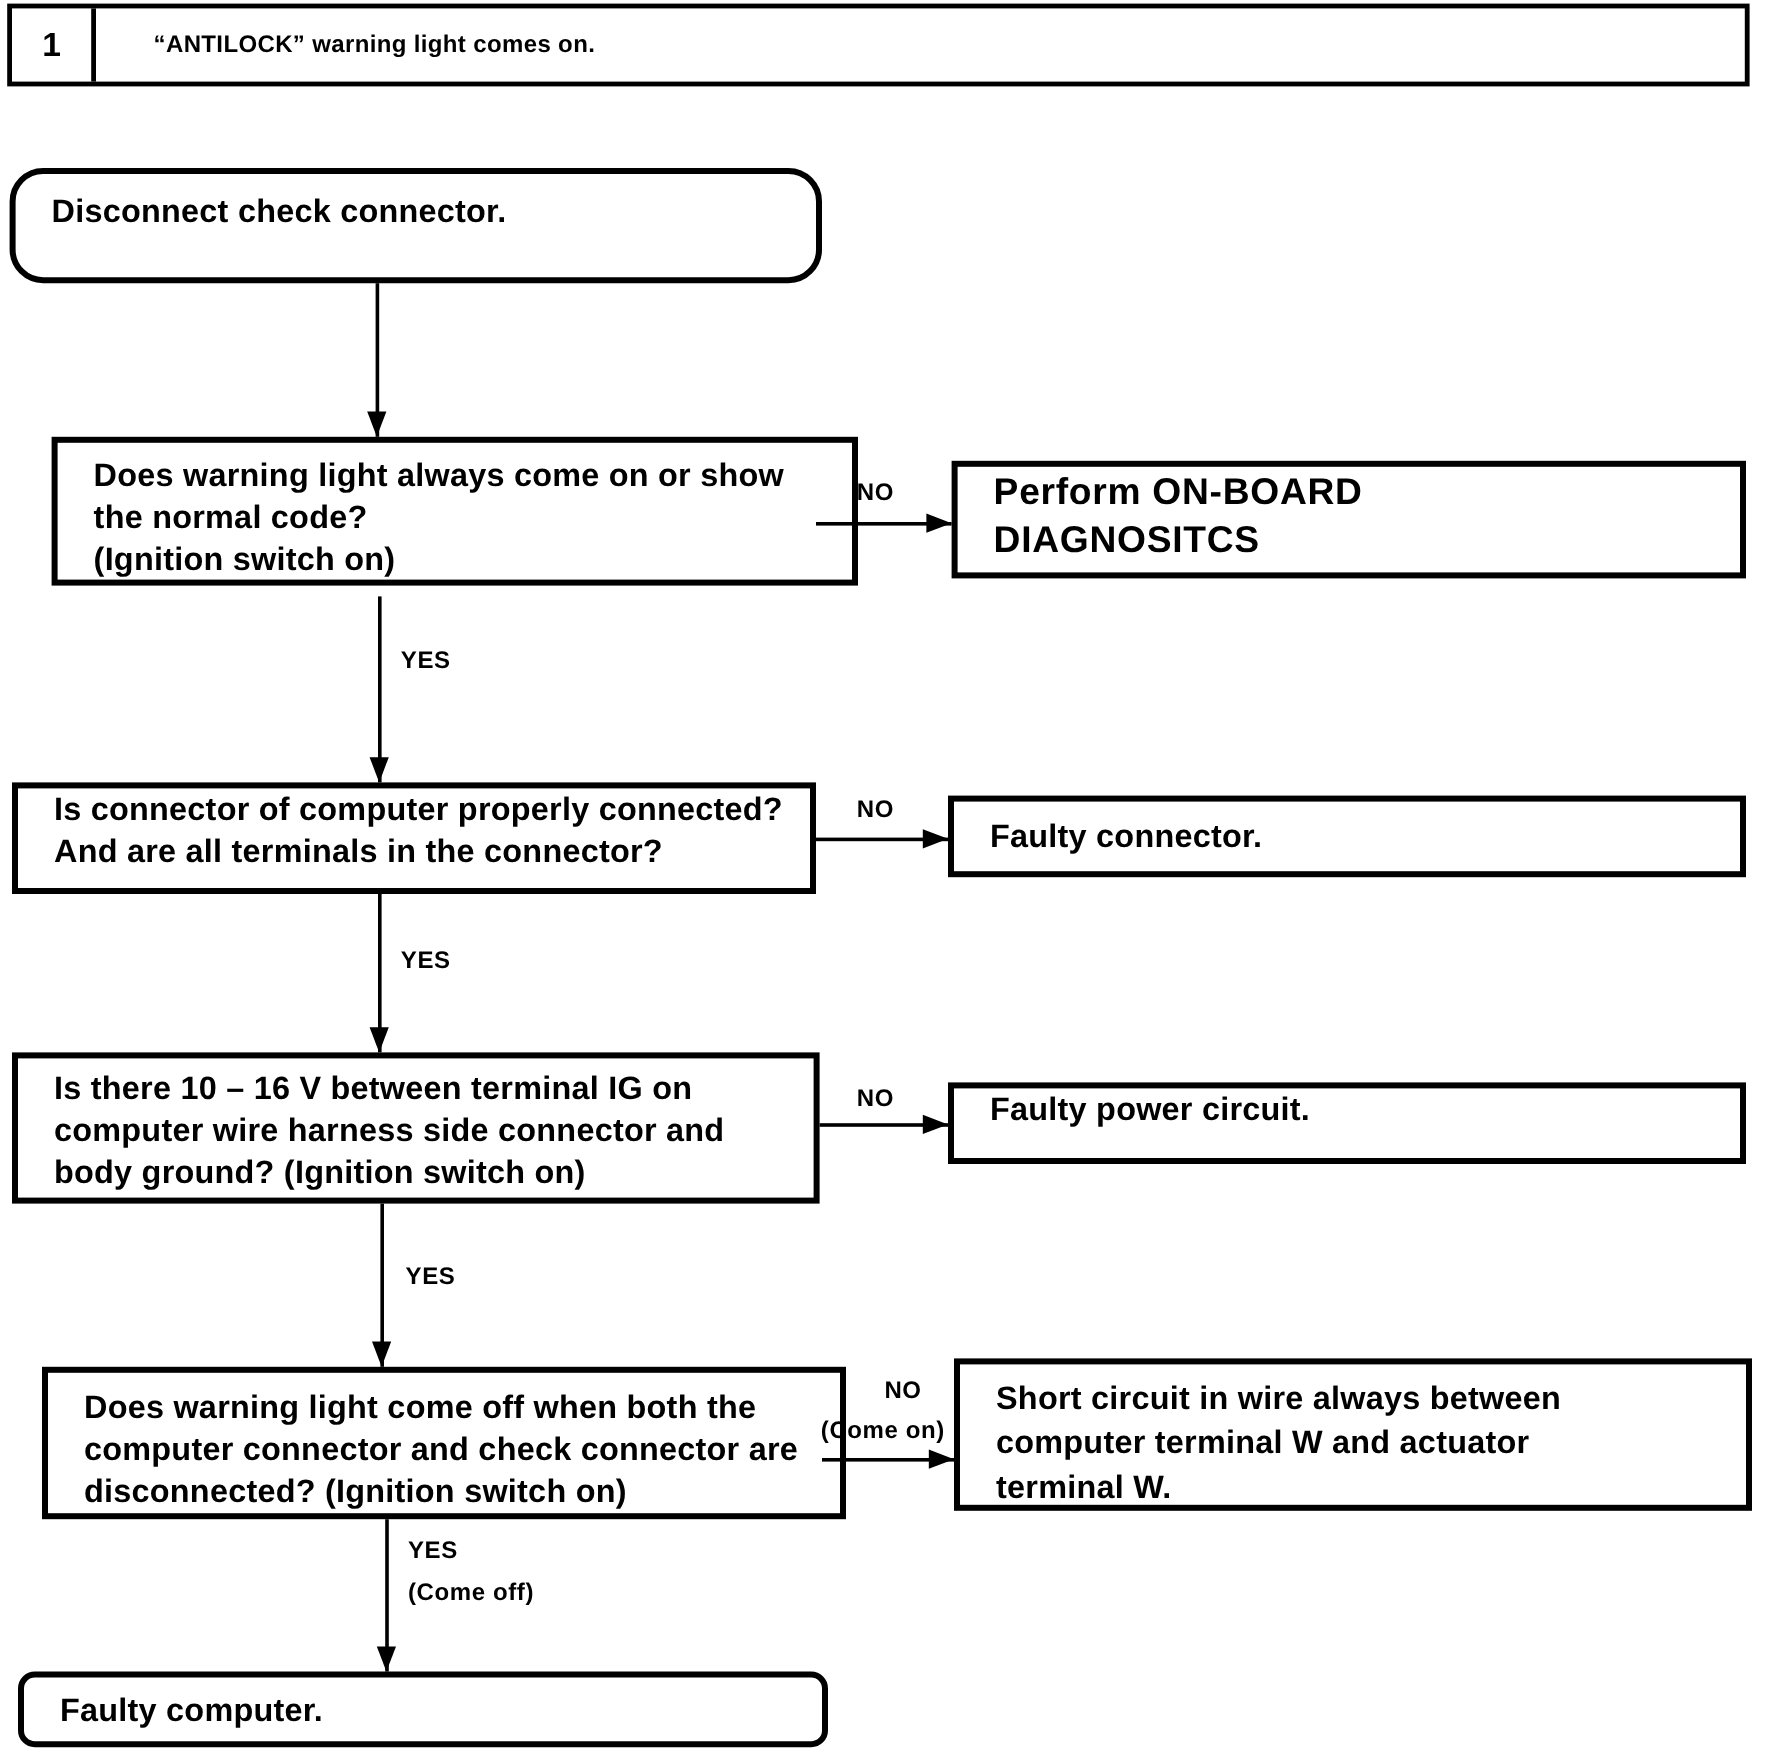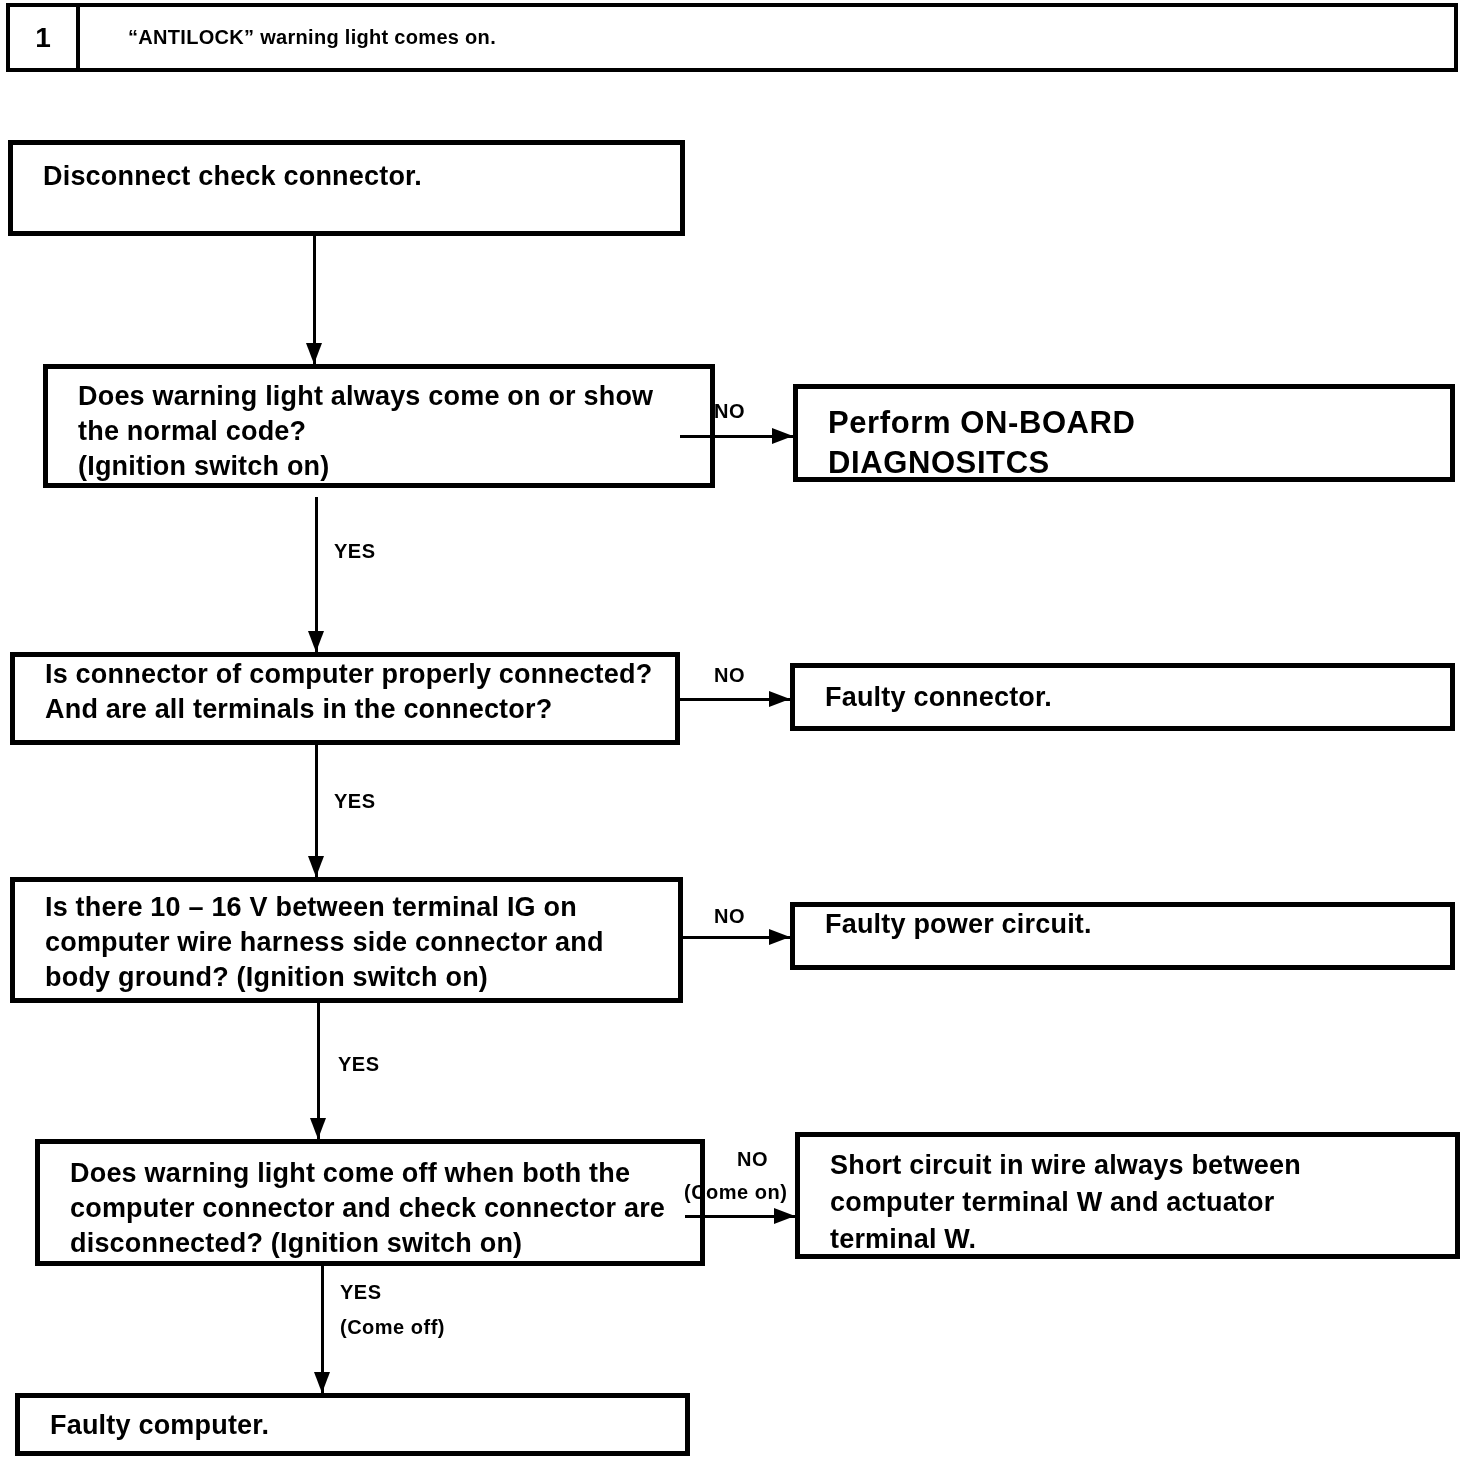--- a/index.html
+++ b/index.html
@@ -99,21 +99,21 @@
 </head>
 <body>
 
 <div id="page">
 
   <div class="header-box">
     <div class="header-num">1</div>
     <div class="header-title">“ANTILOCK” warning light comes on.</div>
   </div>
 
-  <div class="box" style="left:8px; top:140px; width:677px; height:96px; padding-top:14px;">
+  <div class="box" style="left:8px; top:140px; width:677px; height:96px; padding-top:14px;border-radius:28px;">
     <div class="ln">Disconnect check connector.</div>
   </div>
 
   <div class="box" style="left:8px; top:364px; width:672px; height:124px; padding-top:10px;margin-left:35px;">
     <div class="ln">Does warning light always come on or show</div>
     <div class="ln">the normal code?</div>
     <div class="ln">(Ignition switch on)</div>
   </div>
 
   <div class="box" style="left:10px; top:652px; width:670px; height:93px; ">
@@ -126,25 +126,25 @@
     <div class="ln">computer wire harness side connector and</div>
     <div class="ln">body ground? (Ignition switch on)</div>
   </div>
 
   <div class="box" style="left:15px; top:1139px; width:670px; height:127px; padding-top:12px;margin-left:20px;">
     <div class="ln">Does warning light come off when both the</div>
     <div class="ln">computer connector and check connector are</div>
     <div class="ln">disconnected? (Ignition switch on)</div>
   </div>
 
-  <div class="box" style="left:15px; top:1393px; width:675px; height:63px; padding-top:10px;">
+  <div class="box" style="left:15px; top:1393px; width:675px; height:63px; padding-top:10px;border-radius:14px;">
     <div class="ln">Faulty computer.</div>
   </div>
 
-  <div class="box emph" style="left:793px; top:384px; width:662px; height:98px; padding-top:14px;">
+  <div class="box emph" style="left:793px; top:384px; width:662px; height:98px; padding-top:1px;">
     <div class="ln">Perform ON-BOARD</div>
     <div class="ln">DIAGNOSITCS</div>
   </div>
 
   <div class="box" style="left:790px; top:663px; width:665px; height:68px; padding-top:12px;">
     <div class="ln">Faulty connector.</div>
   </div>
 
   <div class="box" style="left:790px; top:902px; width:665px; height:68px; ">
     <div class="ln">Faulty power circuit.</div>

